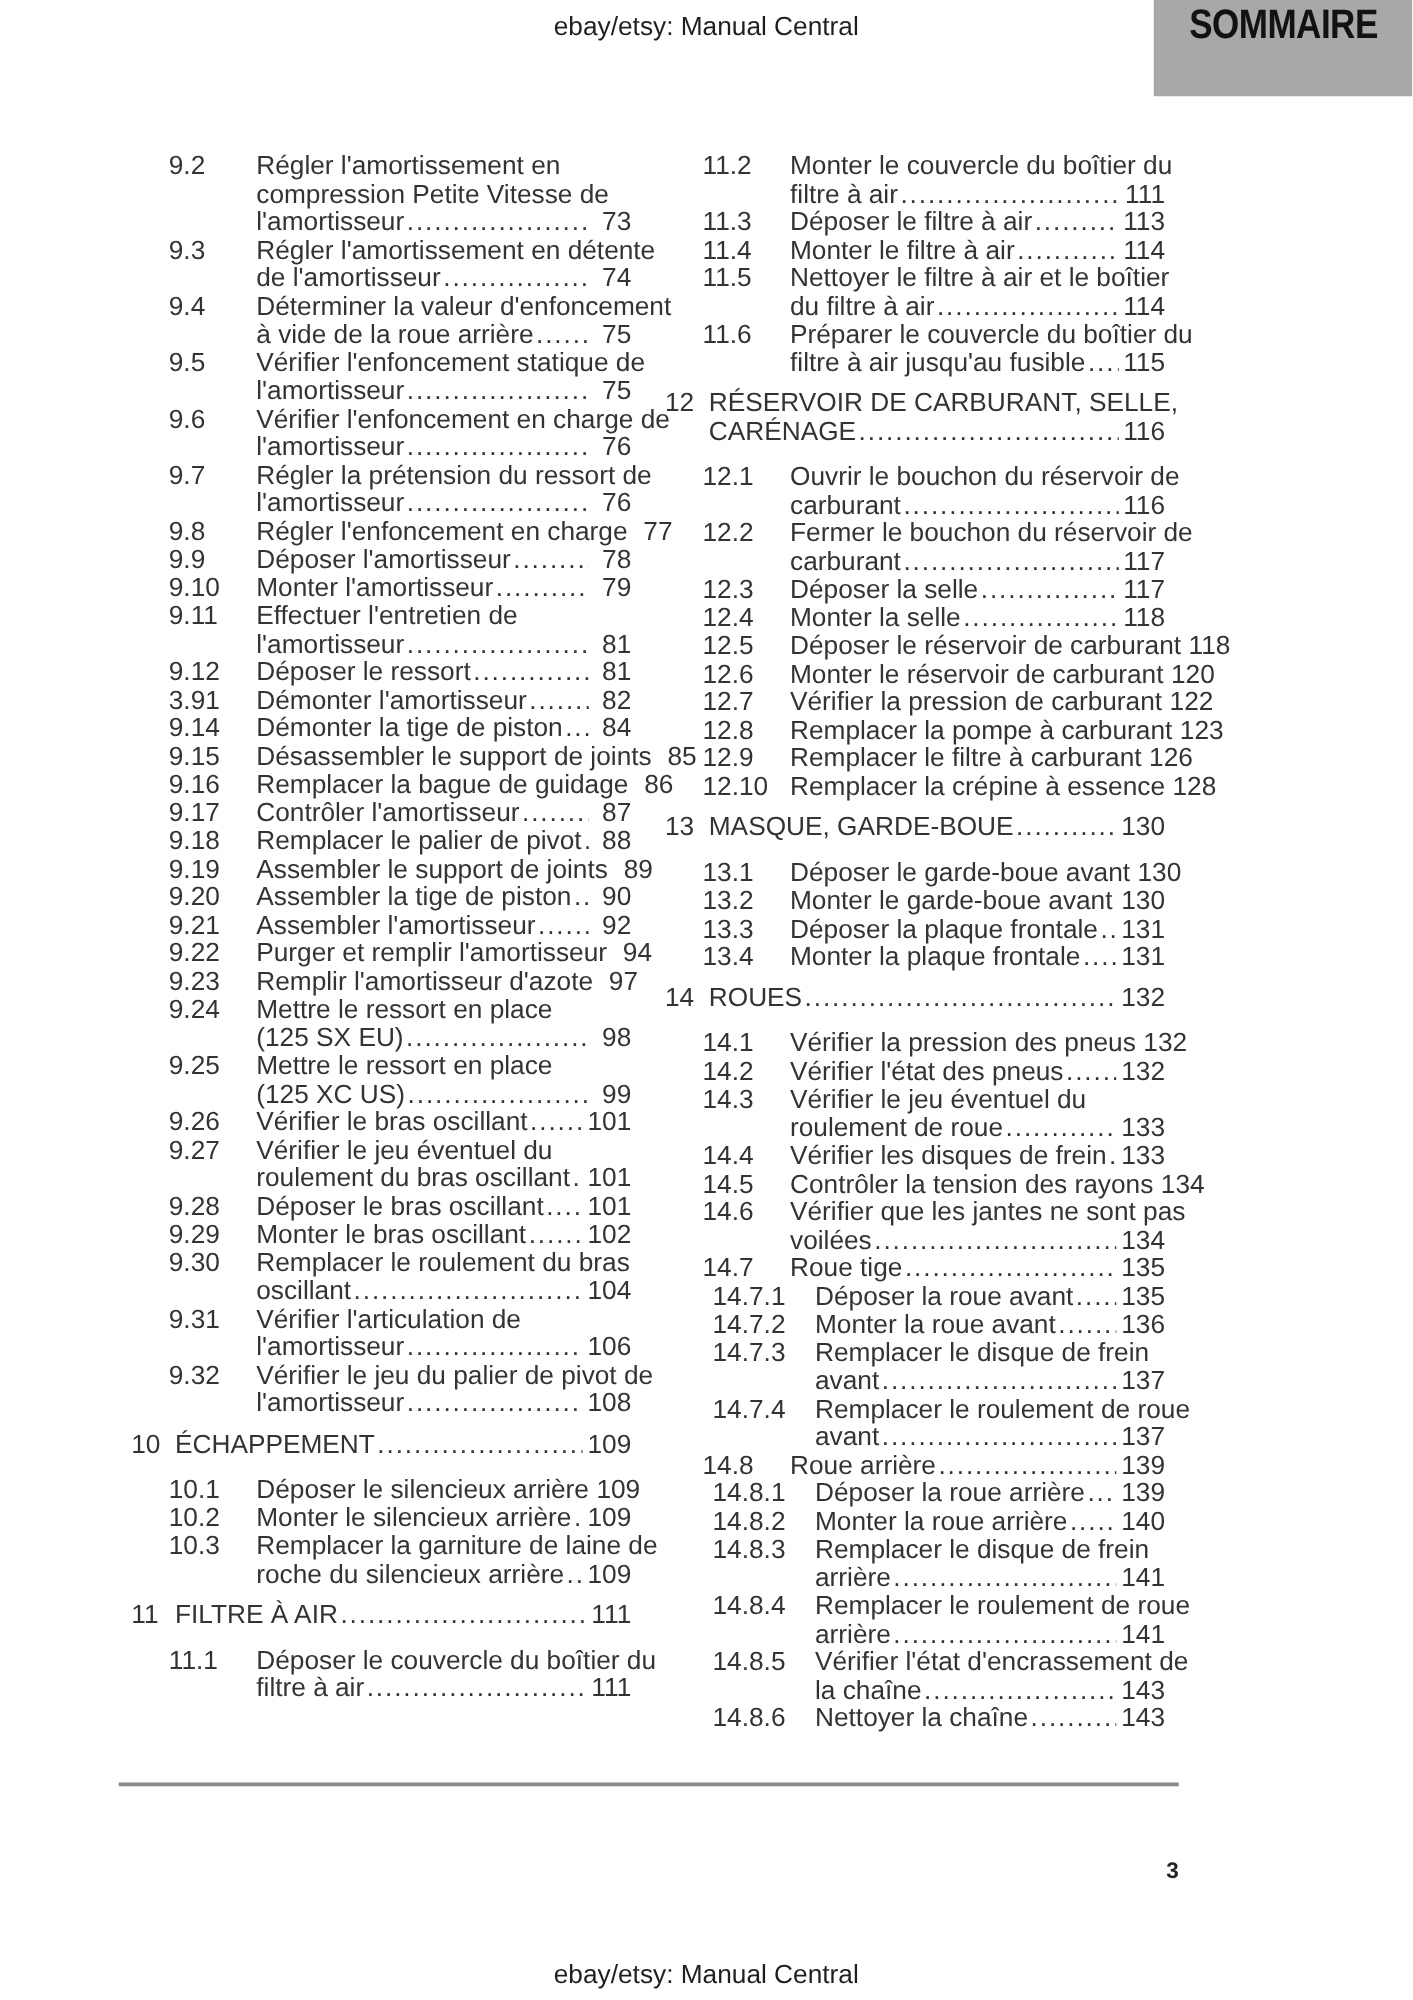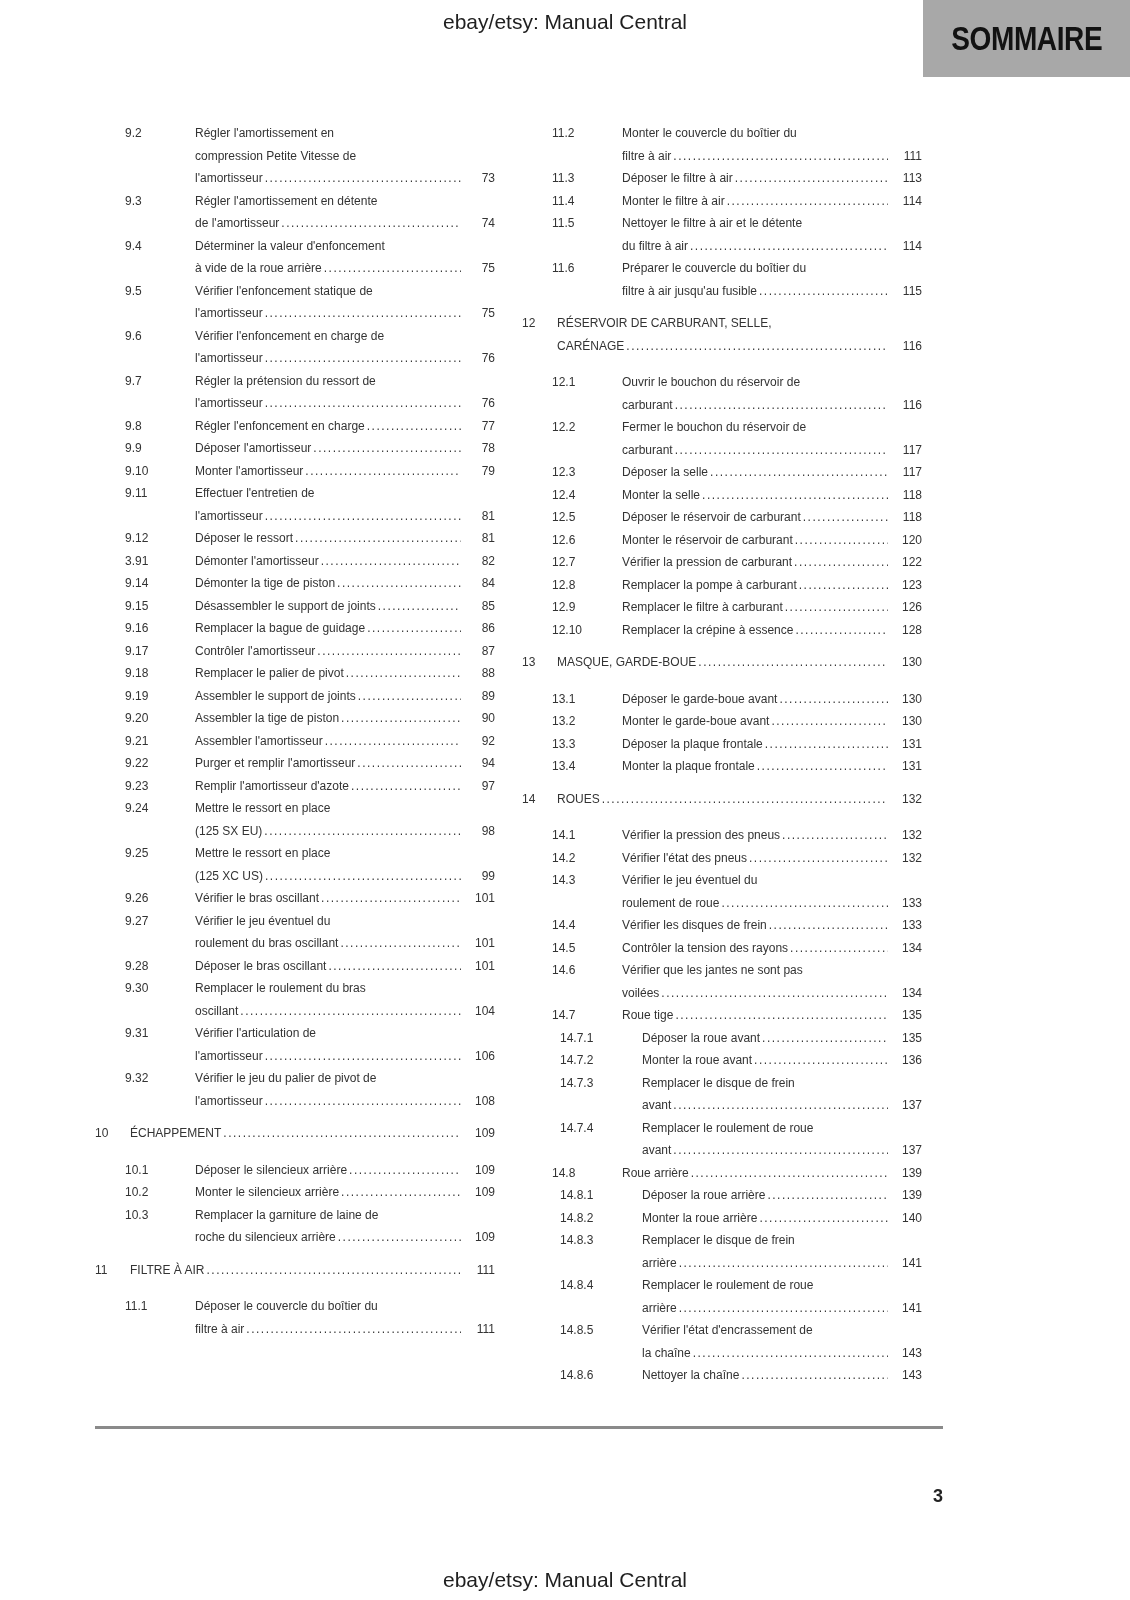--- a/index.html
+++ b/index.html
@@ -12,31 +12,31 @@
     color:var(--text,#333333);
   }
   .doc-header{
     position:absolute;top:10px;left:0;width:100%;
     text-align:center;font-size:21px;color:#1f1f1f;
     font-family:"Liberation Sans",sans-serif;
   }
   .sommaire-tab{
     position:absolute;top:0;right:0;width:207px;height:77px;
     background:var(--tab-bg,#a8a8a8);
-    display:flex;align-items:center;justify-content:center;
+    display:flex;justify-content:center;
   }
   .sommaire-tab .tab-text{
     font-size:33px;font-weight:bold;color:#121212;
     letter-spacing:-0.5px;
     display:inline-block;transform:scaleX(0.85);
     white-space:nowrap;
   }
   .toc-col{
     position:absolute;top:122px;width:400px;
-    font-size:12px;line-height:22.5px;
+    font-size:21px;line-height:22.5px;margin-left:10px;
   }
   .toc-col.left{left:95px;}
   .toc-col.right{left:522px;}
   .toc-entry{margin:0;}
   .toc-line{display:flex;}
   .lvl-section{margin:10px 0 14px 0;}
   .lvl-section .num{width:35px;flex-shrink:0;}
   .lvl-sub{padding-left:30px;}
   .lvl-sub .num{width:70px;flex-shrink:0;}
   .lvl-subsub{padding-left:38px;}
@@ -328,20 +328,28 @@
       <div class="toc-entry lvl-sub">
         <div class="toc-line">
           <span class="num">9.28</span>
           <span class="txt">Déposer le bras oscillant</span>
           <span class="dots"></span>
           <span class="pg">101</span>
         </div>
       </div>
       <div class="toc-entry lvl-sub">
         <div class="toc-line">
+          <span class="num">9.29</span>
+          <span class="txt">Monter le bras oscillant</span>
+          <span class="dots"></span>
+          <span class="pg">102</span>
+        </div>
+      </div>
+      <div class="toc-entry lvl-sub">
+        <div class="toc-line">
           <span class="num">9.30</span>
           <span class="txt">Remplacer le roulement du bras</span>
         </div>
         <div class="toc-line">
           <span class="num"></span>
           <span class="txt">oscillant</span>
           <span class="dots"></span>
           <span class="pg">104</span>
         </div>
       </div>
@@ -452,21 +460,21 @@
         <div class="toc-line">
           <span class="num">11.4</span>
           <span class="txt">Monter le filtre à air</span>
           <span class="dots"></span>
           <span class="pg">114</span>
         </div>
       </div>
       <div class="toc-entry lvl-sub">
         <div class="toc-line">
           <span class="num">11.5</span>
-          <span class="txt">Nettoyer le filtre à air et le détente</span>
+          <span class="txt">Nettoyer le filtre à air et le boîtier</span>
         </div>
         <div class="toc-line">
           <span class="num"></span>
           <span class="txt">du filtre à air</span>
           <span class="dots"></span>
           <span class="pg">114</span>
         </div>
       </div>
       <div class="toc-entry lvl-sub">
         <div class="toc-line">

